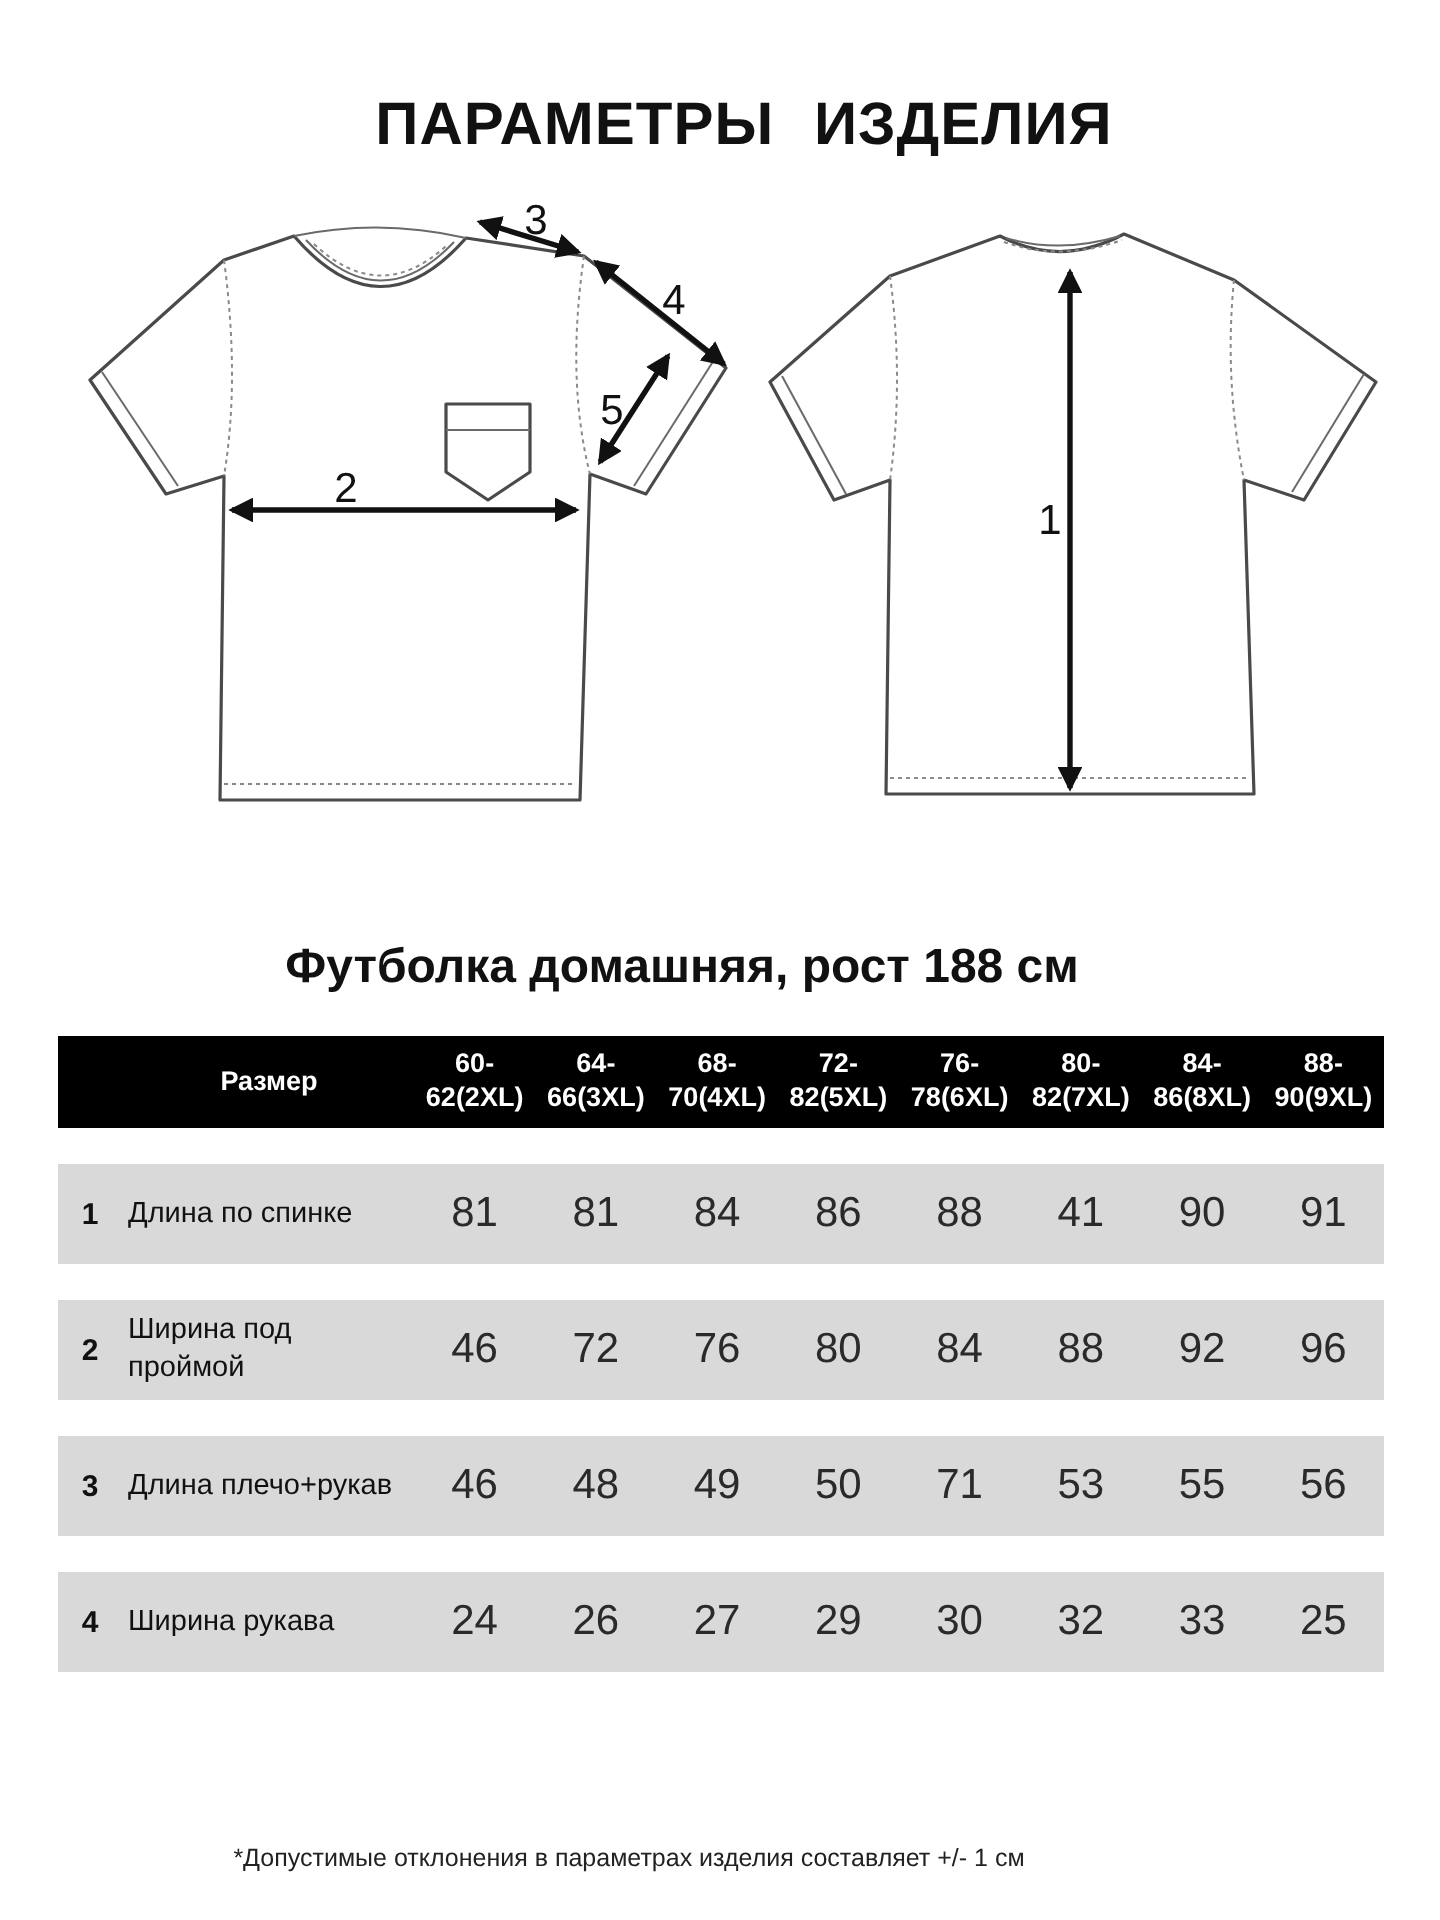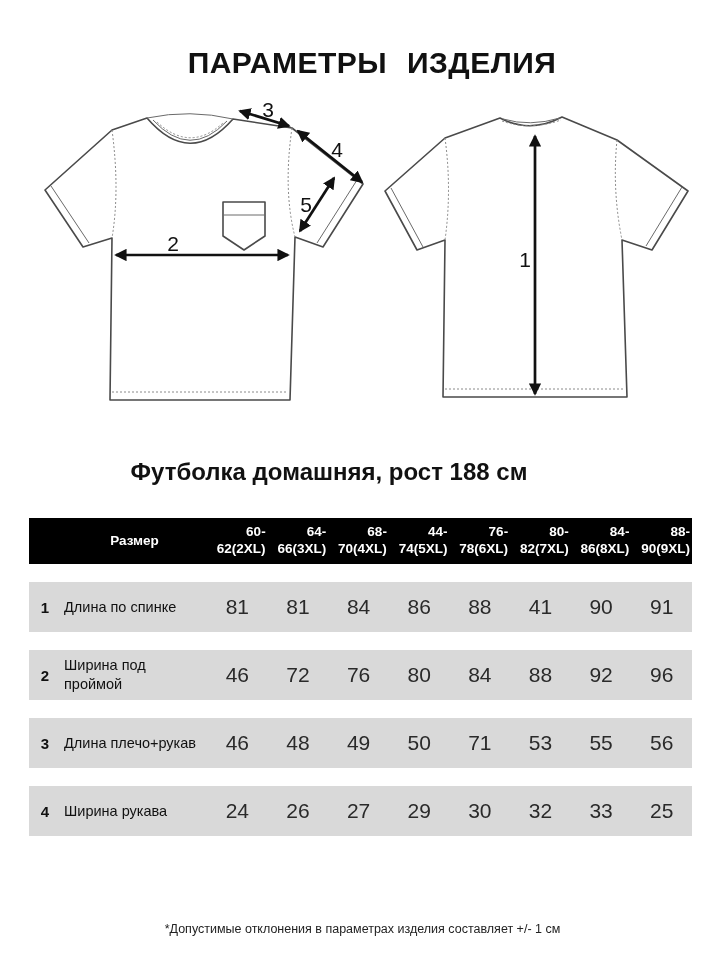--- a/index.html
+++ b/index.html
@@ -9,36 +9,36 @@
   .title{position:absolute;top:34px;left:0;width:720px;margin:12px;text-align:center;
          font-size:30px;font-weight:700;letter-spacing:.5px;word-spacing:11px;color:#111;}
 
   .diagram-svg{position:absolute;top:90px;left:0;width:720px;height:330px;}
   .shirt{fill:#ffffff;stroke:#4a4a4a;stroke-width:1.6;stroke-linejoin:round;}
   .seam{fill:none;stroke:#6a6a6a;stroke-width:1;}
   .stitch{fill:none;stroke:#8a8a8a;stroke-width:1;stroke-dasharray:2 2;}
   .arrow{stroke:#111;stroke-width:2.7;fill:none;}
   .dim-label{font-family:"Liberation Sans",sans-serif;font-size:21px;fill:#111;}
 
-  .subtitle{position:absolute;top:458px;left:0;width:658px;margin:0;text-align:center;
+  .subtitle{position:absolute;top:458px;left:0;width:658px;margin:12px;text-align:center;
             font-size:24px;font-weight:700;color:#111;}
 
   .table-wrap{position:absolute;top:500px;left:29px;width:663px;}
   table.size-table{width:100%;border-collapse:separate;border-spacing:0 18px;table-layout:fixed;}
   .size-table thead th{background:#000000;color:#ffffff;font-size:13.5px;font-weight:700;
-                       height:46px;vertical-align:middle;padding:0 2px;line-height:1.25;text-align:right;}
+                       height:46px;vertical-align:middle;padding:0 2px;line-height:1.25;text-align:center;}
   .size-table thead th.label-col{text-align:center;padding-left:3px;}
   .size-table tbody td{background:#d9d9d9;height:50px;vertical-align:middle;
                        font-size:21px;text-align:center;color:#2a2a2a;padding:0 2px;}
   .size-table td.num{font-weight:700;font-size:15px;color:#111;}
   .size-table td.label{text-align:left;font-weight:400;font-size:14.5px;line-height:1.3;
                        color:#111;padding-left:3px;padding-right:6px;}
 
   .footnote{position:absolute;top:922px;left:0;width:629px;text-align:center;
-            font-size:12.5px;color:#222;padding-left:48px;}
+            font-size:12.5px;color:#222;}
 </style>
 </head>
 <body>
 
 <div class="page">
 
   <h1 class="title">ПАРАМЕТРЫ ИЗДЕЛИЯ</h1>
 
   <svg class="diagram-svg" viewBox="0 90 720 330">
     <defs>
@@ -105,21 +105,21 @@
           <col>
           <col>
       </colgroup>
       <thead>
         <tr>
           <th class="num"></th>
           <th class="label-col">Размер</th>
           <th>60-62(2XL)</th>
           <th>64-66(3XL)</th>
           <th>68-70(4XL)</th>
-          <th>44-74(5XL)</th>
+          <th>72-82(5XL)</th>
           <th>76-78(6XL)</th>
           <th>80-82(7XL)</th>
           <th>84-86(8XL)</th>
           <th>88-90(9XL)</th>
         </tr>
       </thead>
       <tbody>
         <tr>
           <td class="num">1</td>
           <td class="label">Длина по спинке</td>

